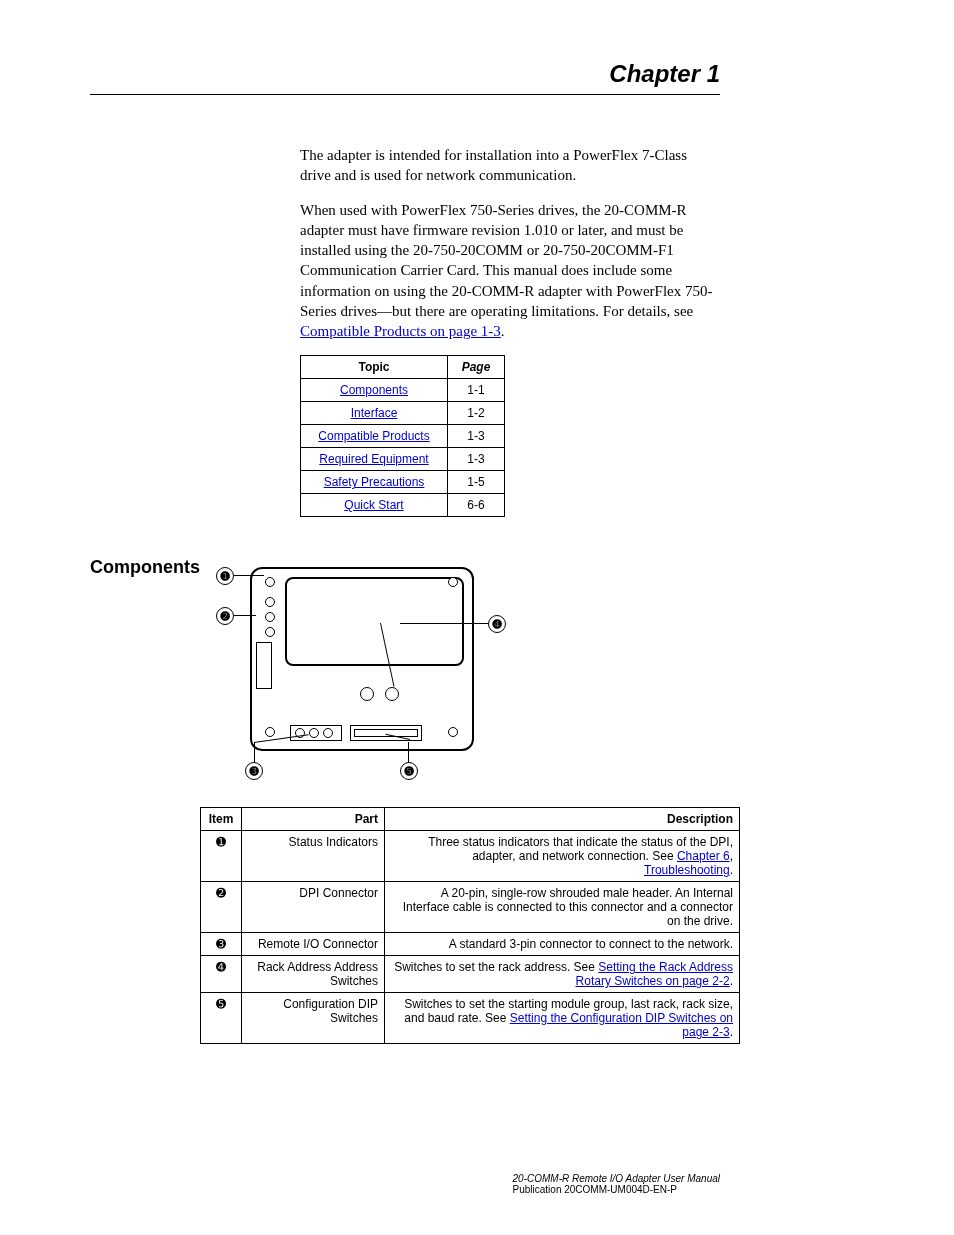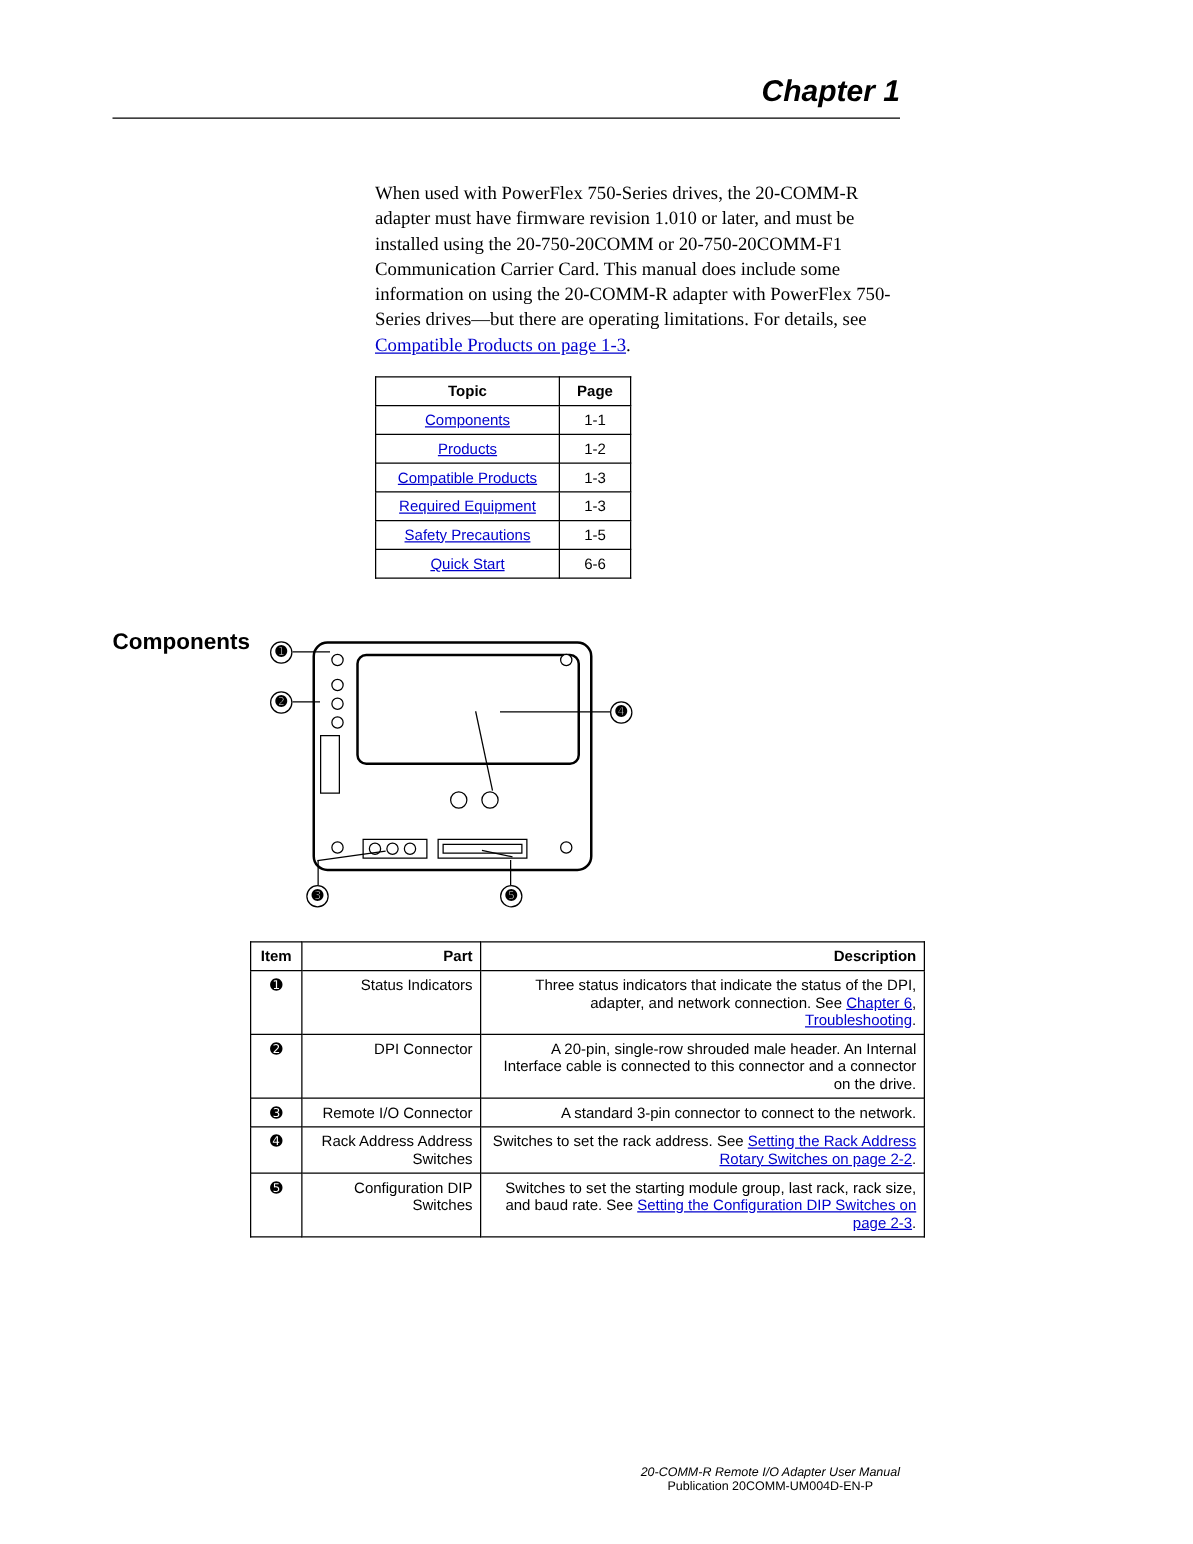--- a/index.html
+++ b/index.html
@@ -57,21 +57,21 @@
   table.topic th, table.topic td {
     border: 1px solid #000;
     padding: 4px 8px;
     text-align: center;
     vertical-align: top;
   }
   table.topic th {
     font-weight: bold;
   }
   table.topic .topic-col { width: 130px; }
-  table.topic .page-col { width: 40px; }
+  table.topic .page-col { width: 40px; font-style: italic; }
   
   .section-row {
     display: flex;
     margin-top: 40px;
   }
   .section-heading {
     width: 210px;
     font-family: Arial, Helvetica, sans-serif;
     font-weight: bold;
     font-size: 18px;
@@ -131,56 +131,57 @@
     text-align: right;
     vertical-align: top;
   }
   table.comp th { font-weight: bold; margin-left: 48px; }
   table.comp .item-col { width: 28px; text-align: center; }
   table.comp .part-col { width: 130px; }
   .footer {
     position: absolute;
     bottom: 40px;
     right: 90px;
-    text-align: center;
+    text-align: left;
     font-family: Arial, Helvetica, sans-serif;
     font-size: 10px;
     color: #000;
   }
   .footer .ital { font-style: italic; }
 </style>
 </head>
 <body>
 
 <div class="page">
 
   <div class="chapter-label">Chapter 1</div>
   <div class="hr"></div>
 
   <div class="content-col">
 
+    <div class="para">The adapter is intended for installation into a PowerFlex 7-Class drive and is used for network communication.</div>
 
     <div class="para">
       <span>When used with PowerFlex 750-Series drives, the 20-COMM-R adapter must have firmware revision 1.010 or later, and must be installed using the 20-750-20COMM or 20-750-20COMM-F1 Communication Carrier Card. This manual does include some information on using the 20-COMM-R adapter with PowerFlex 750-Series drives—but there are operating limitations. For details, see </span><a class="link">Compatible Products on page 1-3</a><span>.</span>
     </div>
 
     <table class="topic">
       <thead>
         <tr>
           <th class="topic-col">Topic</th>
           <th class="page-col">Page</th>
         </tr>
       </thead>
       <tbody>
         <tr>
           <td><a class="link">Components</a></td>
           <td>1-1</td>
         </tr>
         <tr>
-          <td><a class="link">Products</a></td>
+          <td><a class="link">Interface</a></td>
           <td>1-2</td>
         </tr>
         <tr>
           <td><a class="link">Compatible Products</a></td>
           <td>1-3</td>
         </tr>
         <tr>
           <td><a class="link">Required Equipment</a></td>
           <td>1-3</td>
         </tr>

